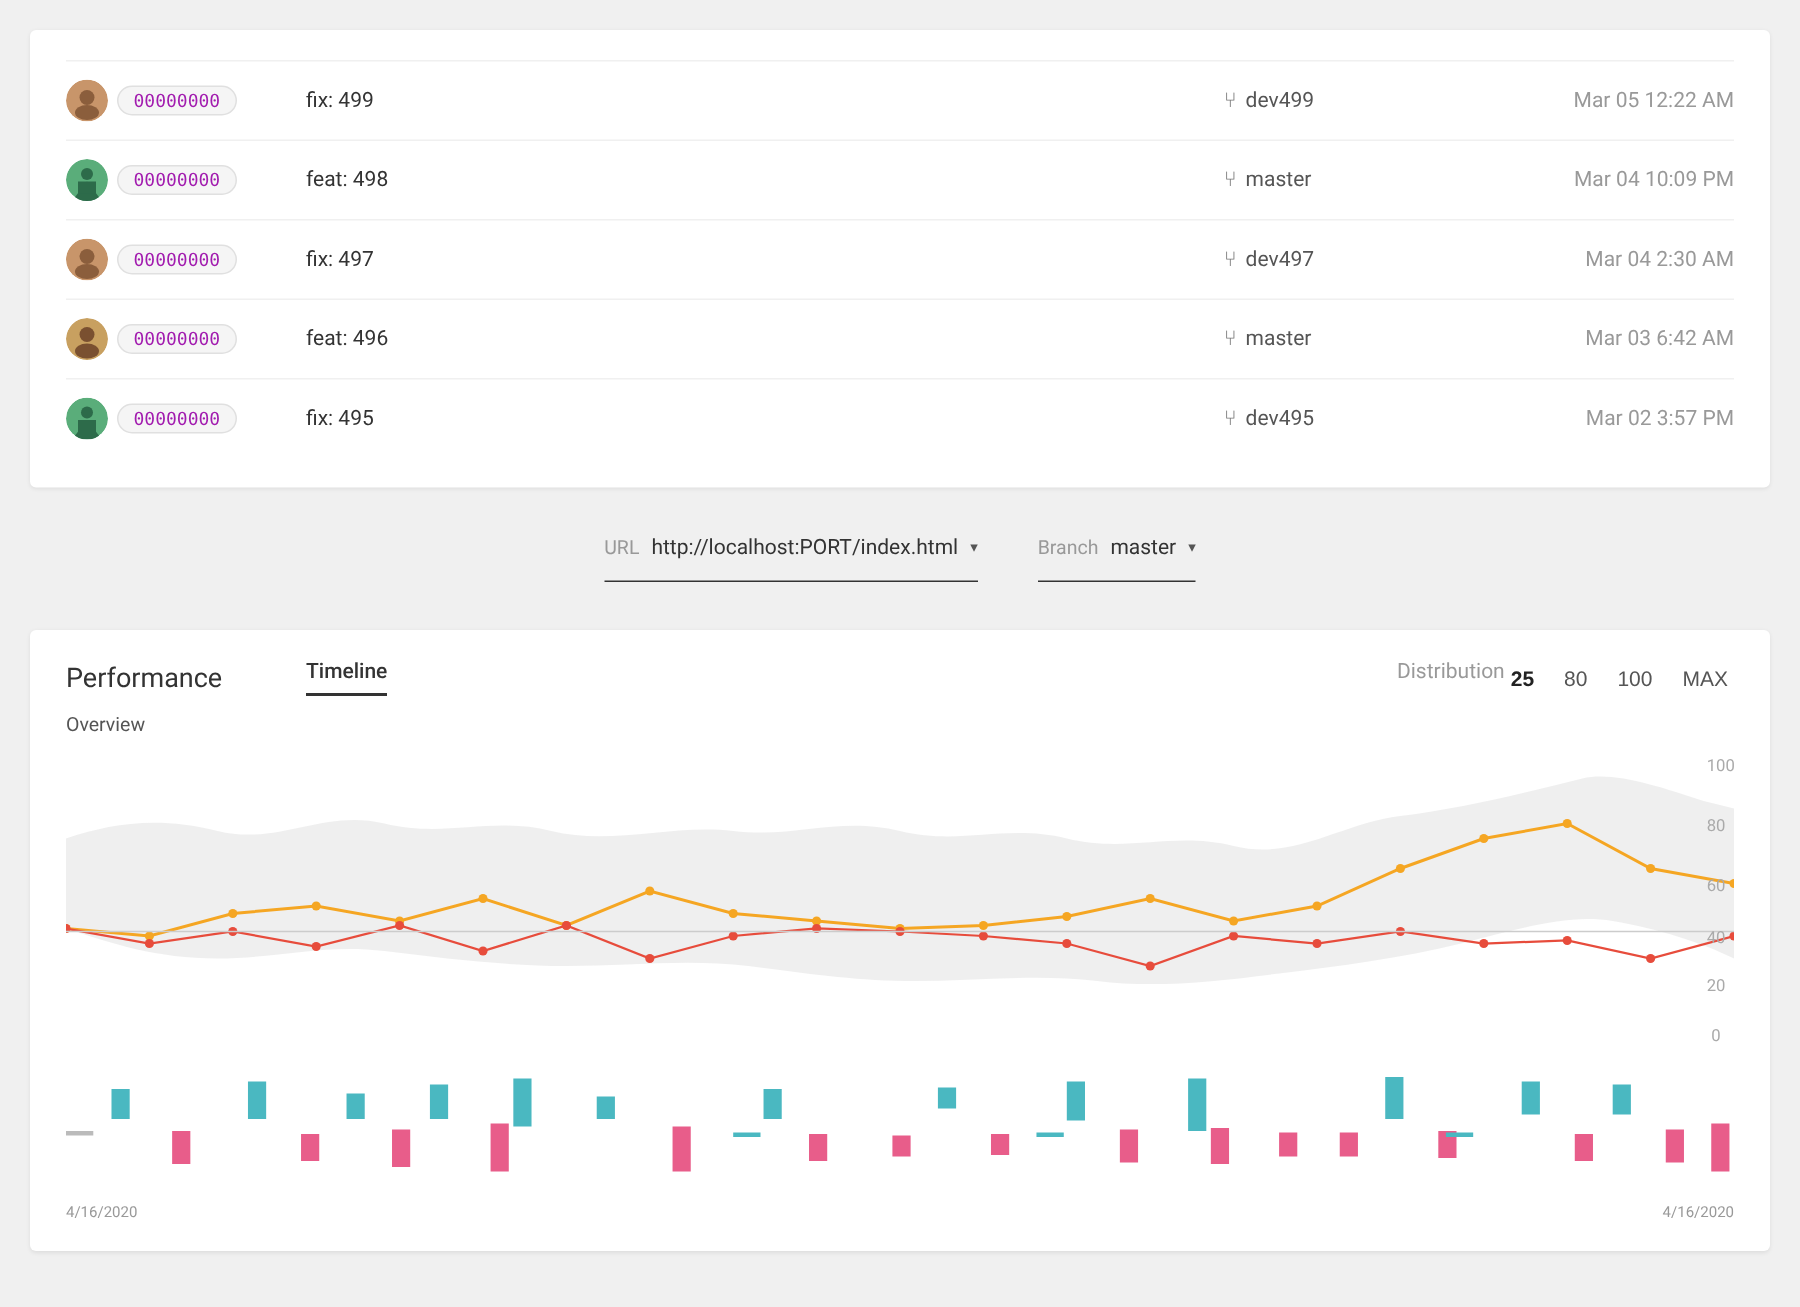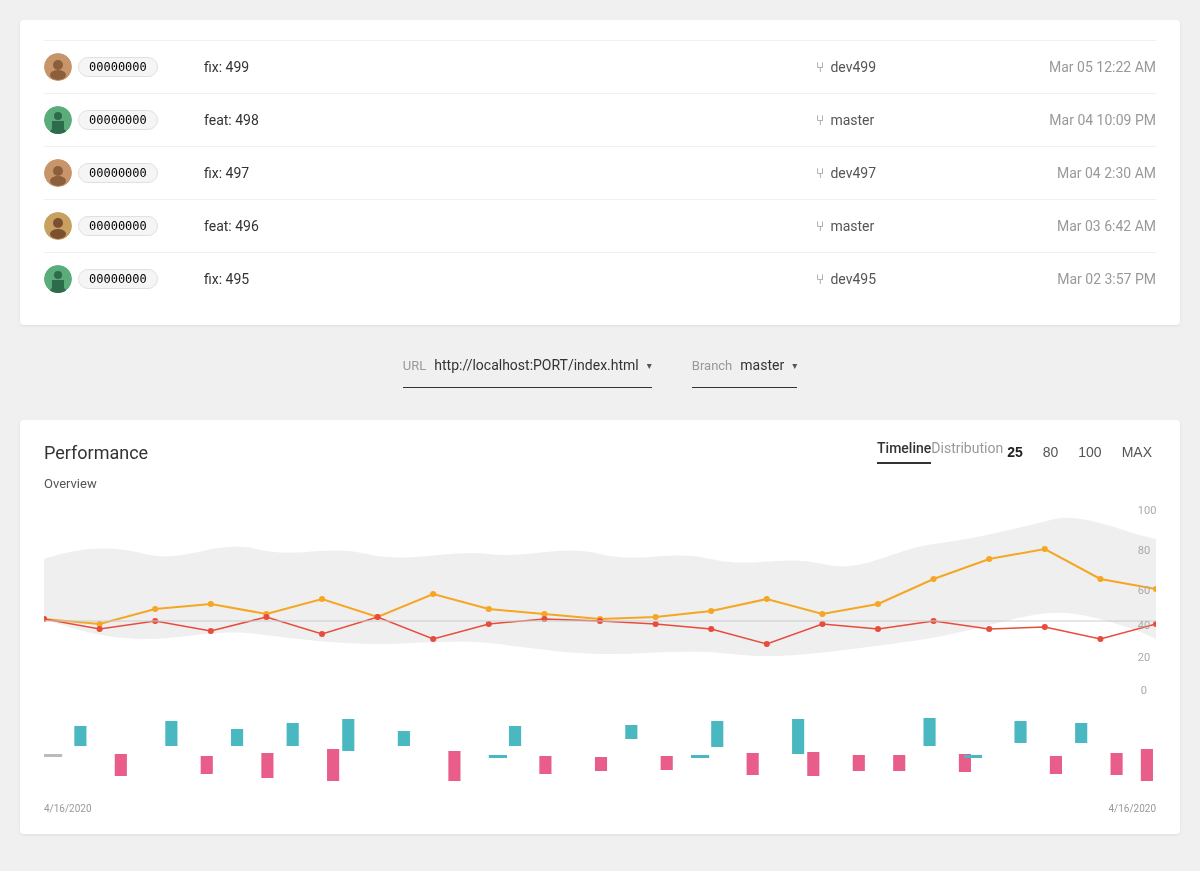--- a/index.html
+++ b/index.html
@@ -94,21 +94,21 @@
     }
 
     .avatar svg { width: 100%; height: 100%; }
 
     .build-id {
       background: #f5f5f5;
       border: 1px solid #e0e0e0;
       border-radius: 12px;
       padding: 2px 10px;
       font-size: 12px;
-      color: #000000;
+      color: #a21caf;
       font-family: monospace;
     }
 
     .build-name {
       flex: 1;
       font-size: 14px;
       color: #333;
     }
 
     .build-branch {
@@ -186,21 +186,21 @@
       font-size: 18px;
       font-weight: 400;
       color: #333;
       min-width: 160px;
     }
 
     .perf-tabs {
       display: flex;
       align-items: center;
       flex: 1;
-      justify-content: flex-end;
+      justify-content: space-between;
     }
 
     .perf-tab {
       font-size: 14px;
       color: #999;
       cursor: pointer;
       padding-bottom: 6px;
       border-bottom: 2px solid transparent;
     }
 

